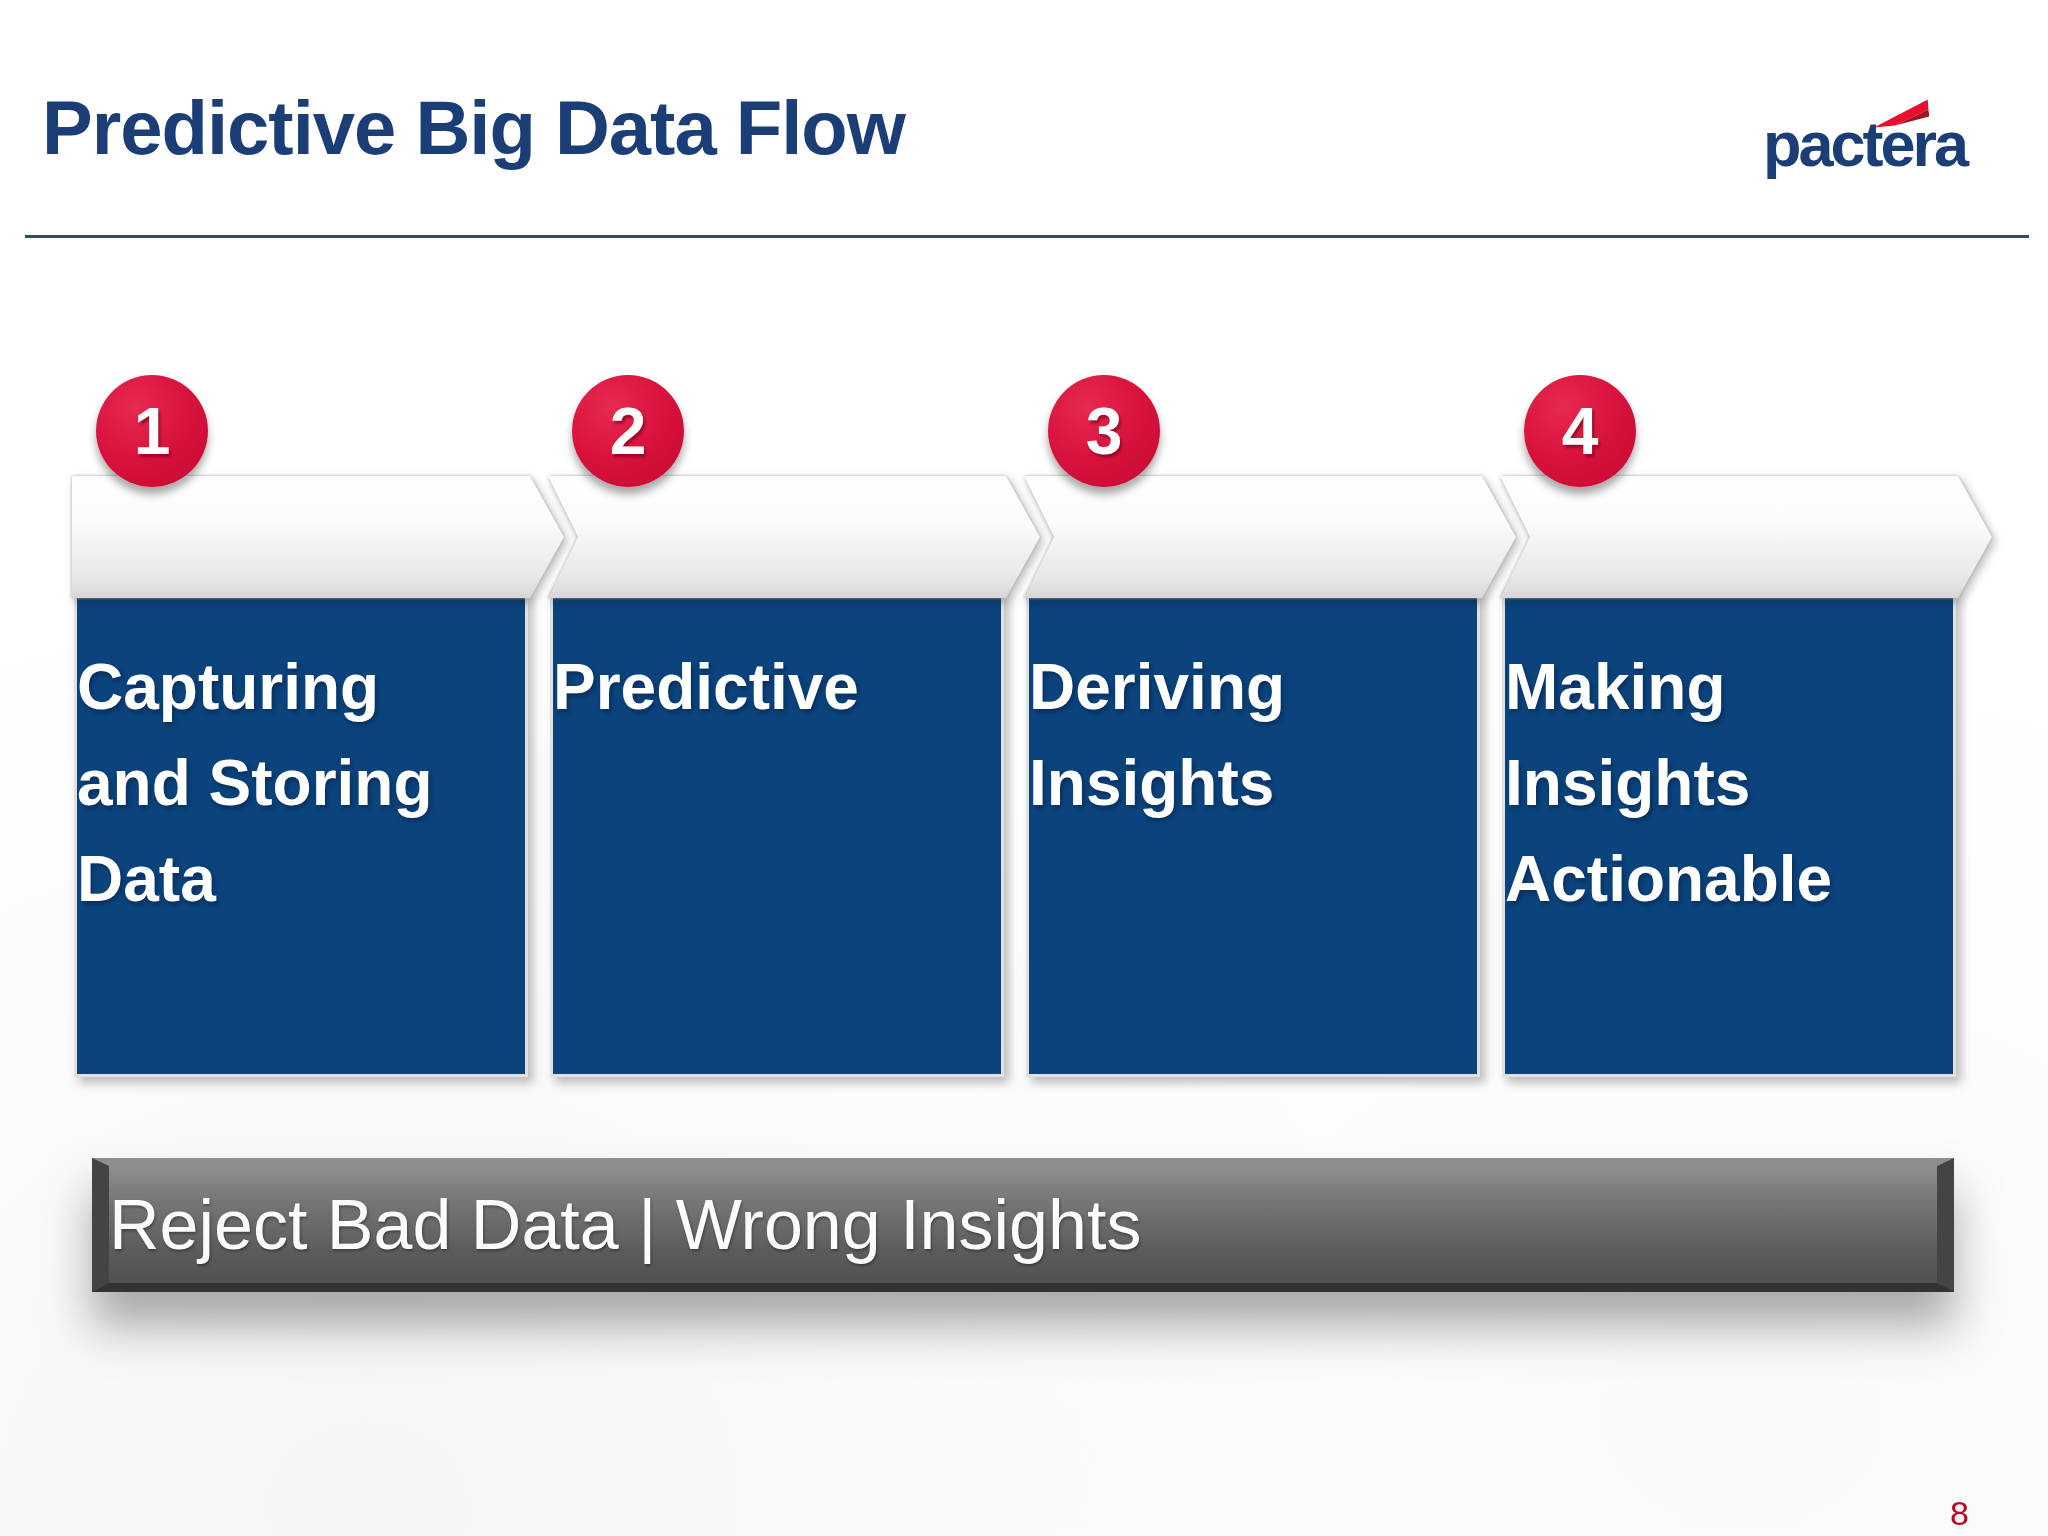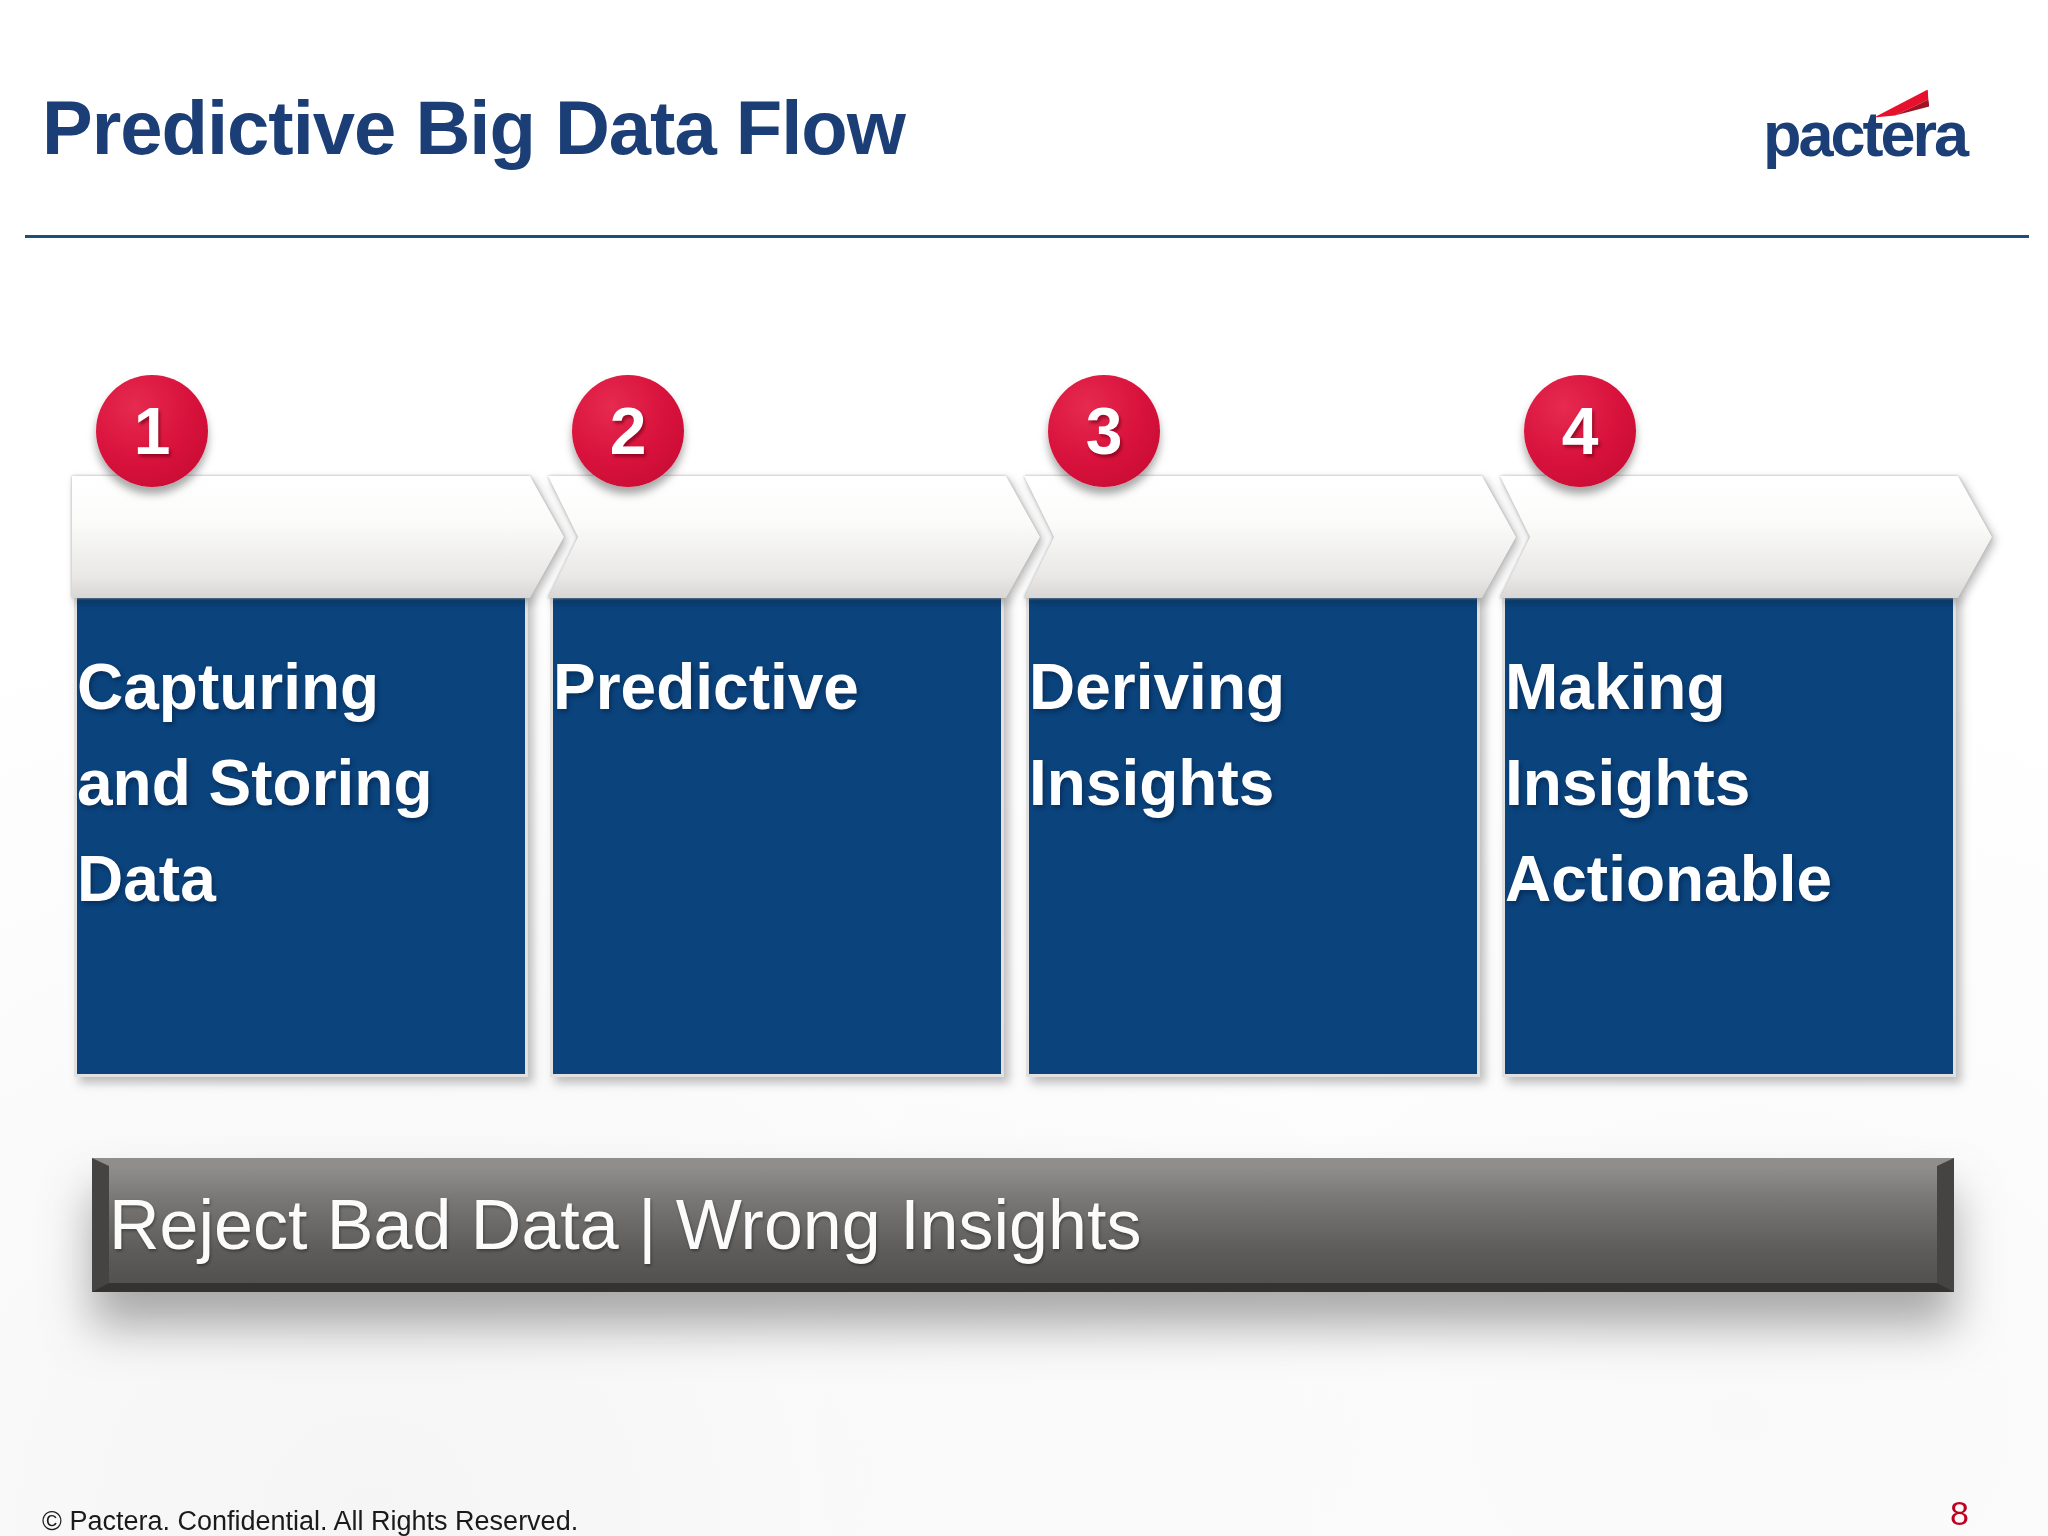--- a/index.html
+++ b/index.html
@@ -16,21 +16,21 @@
   }
 
   
   .title{
     position:absolute;left:42px;top:48px;
     font-size:76px;font-weight:bold;letter-spacing:-1px;
     color:var(--title-blue,#1C3E76);
     margin:0;
   }
   .logo{
-    position:absolute;left:1763px;top:62px;width:250px;height:90px;
+    position:absolute;left:1763px;top:72px;width:250px;height:90px;
   }
   .logo-text{
     font-size:63px;font-weight:bold;letter-spacing:-3px;
     color:var(--logo-blue,#1C3E76);
   }
   .logo-flag{
     position:absolute;left:110px;top:-6px;width:56px;height:26px;
     transform:rotate(-5deg);
   }
   .rule{
@@ -187,16 +187,15 @@
         <span class="badge-num">4</span>
       </div>
     </div>
 
   </section>
 
   <div class="banner">
     <span class="banner-text">Reject Bad Data | Wrong Insights</span>
   </div>
 
-  <span class="copyright">© Pactera. Confidential. All Rights Reserved.</span>
   <span class="page-number">8</span>
 
 </div>
 
 </body></html>

